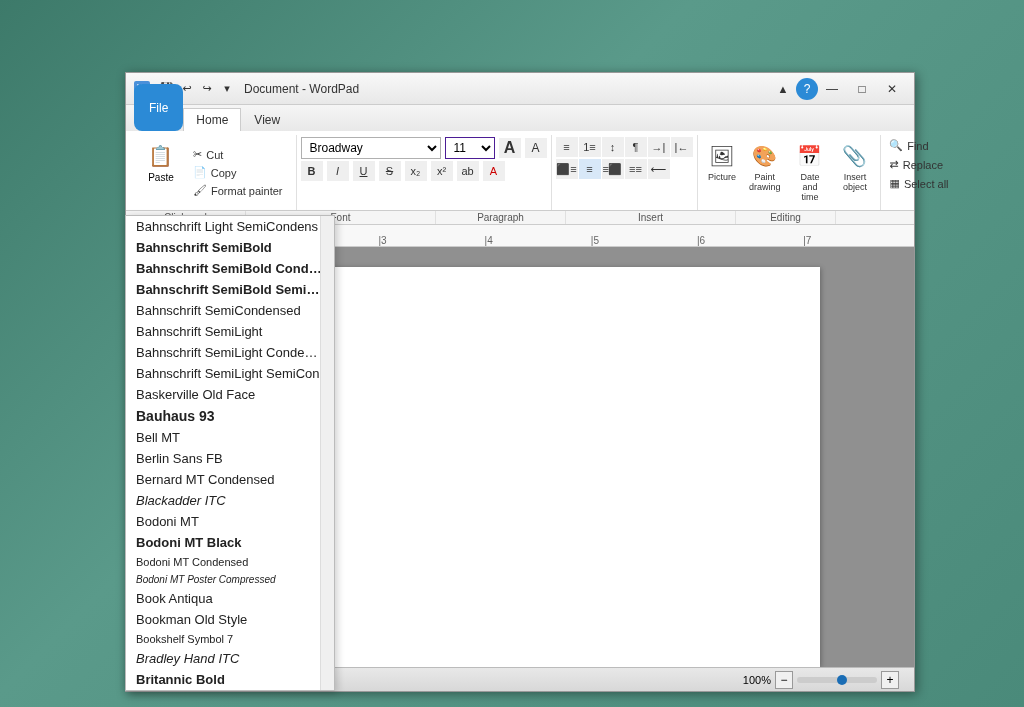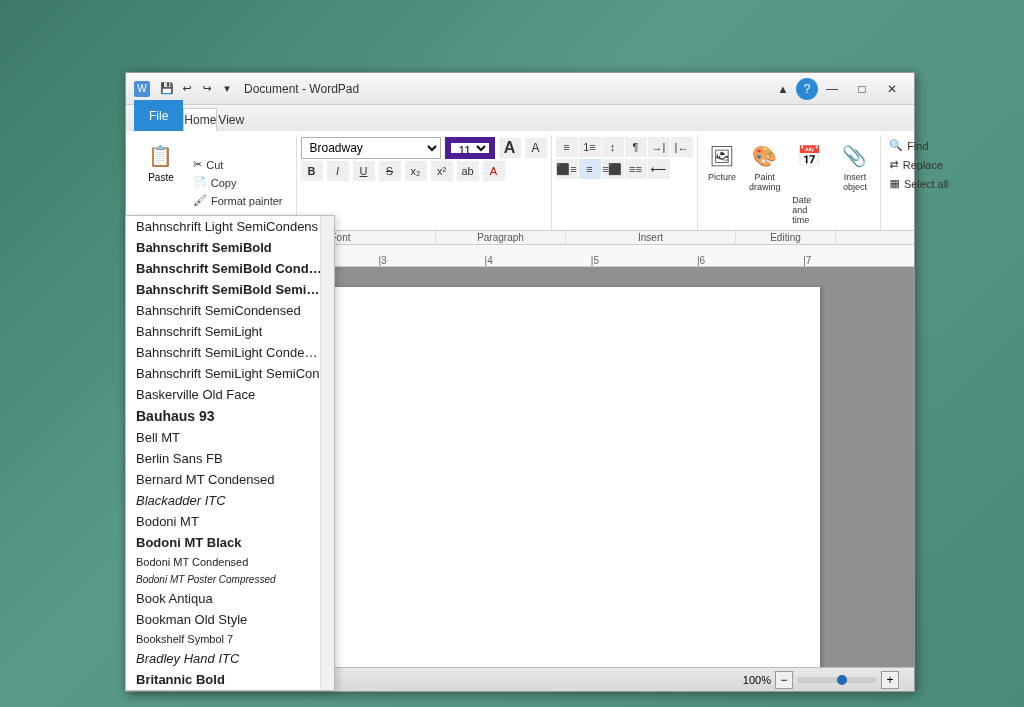--- a/index.html
+++ b/index.html
@@ -89,39 +89,39 @@
     
     .ribbon-tabs {
       background: linear-gradient(to bottom, #f5f5f5, #e8e8e8);
       height: 26px;
       display: flex;
       align-items: flex-end;
       padding: 0 8px;
       flex-shrink: 0;
     }
     .ribbon-tab {
-      padding: 4px 0;
+      padding: 4px 12px;
       font-size: 12px;
       cursor: pointer;
       border: 1px solid transparent;
       border-bottom: none;
       color: #333;
       background: transparent;
     }
     .ribbon-tab.active {
       background: white;
       border-color: #ccc;
       color: #333;
       font-weight: normal;
     }
     .ribbon-tab.file-tab {
       background: #2b8ad6;
       color: white;
-      padding: 8px 14px;
-      border-radius: 0;
+      padding: 16px 14px;
+      border-radius: 8px;
     }
     
     .ribbon {
       background: white;
       border-bottom: 1px solid #ccc;
       display: flex;
       align-items: stretch;
       padding: 4px 4px 0 4px;
       min-height: 80px;
       flex-shrink: 0;
@@ -201,21 +201,21 @@
       font-size: 12px;
       border: 1px solid #b0b0b0;
       background: white;
       padding: 0 4px;
       cursor: pointer;
     }
     .size-select {
       width: 50px;
       height: 22px;
       font-size: 12px;
-      border: 6px solid #4c1d95;
+      border: 1px solid #4c1d95;
       background: white;
       padding: 0 4px;
       cursor: pointer;
     }
     
     .para-group {
       display: flex;
       flex-direction: column;
       padding: 2px 4px;
       border-right: 1px solid #e0e0e0;
@@ -478,21 +478,21 @@
         <button class="ribbon-btn">
           <div class="ribbon-icon">🖼</div>
           <span style="font-size:9px;">Picture</span>
         </button>
         <button class="ribbon-btn">
           <div class="ribbon-icon">🎨</div>
           <span style="font-size:9px;text-align:center;">Paint<br>drawing</span>
         </button>
         <button class="ribbon-btn">
           <div class="ribbon-icon">📅</div>
-          <span style="font-size:9px;text-align:left;margin-top:23px;">Date and<br>time</span>
+          <span style="font-size:9px;text-align:center;">Date and<br>time</span>
         </button>
         <button class="ribbon-btn">
           <div class="ribbon-icon">📎</div>
           <span style="font-size:9px;text-align:center;">Insert<br>object</span>
         </button>
       </div>
 
       <div class="editing-group">
         <button class="ribbon-btn-small">
           <span>🔍</span>

